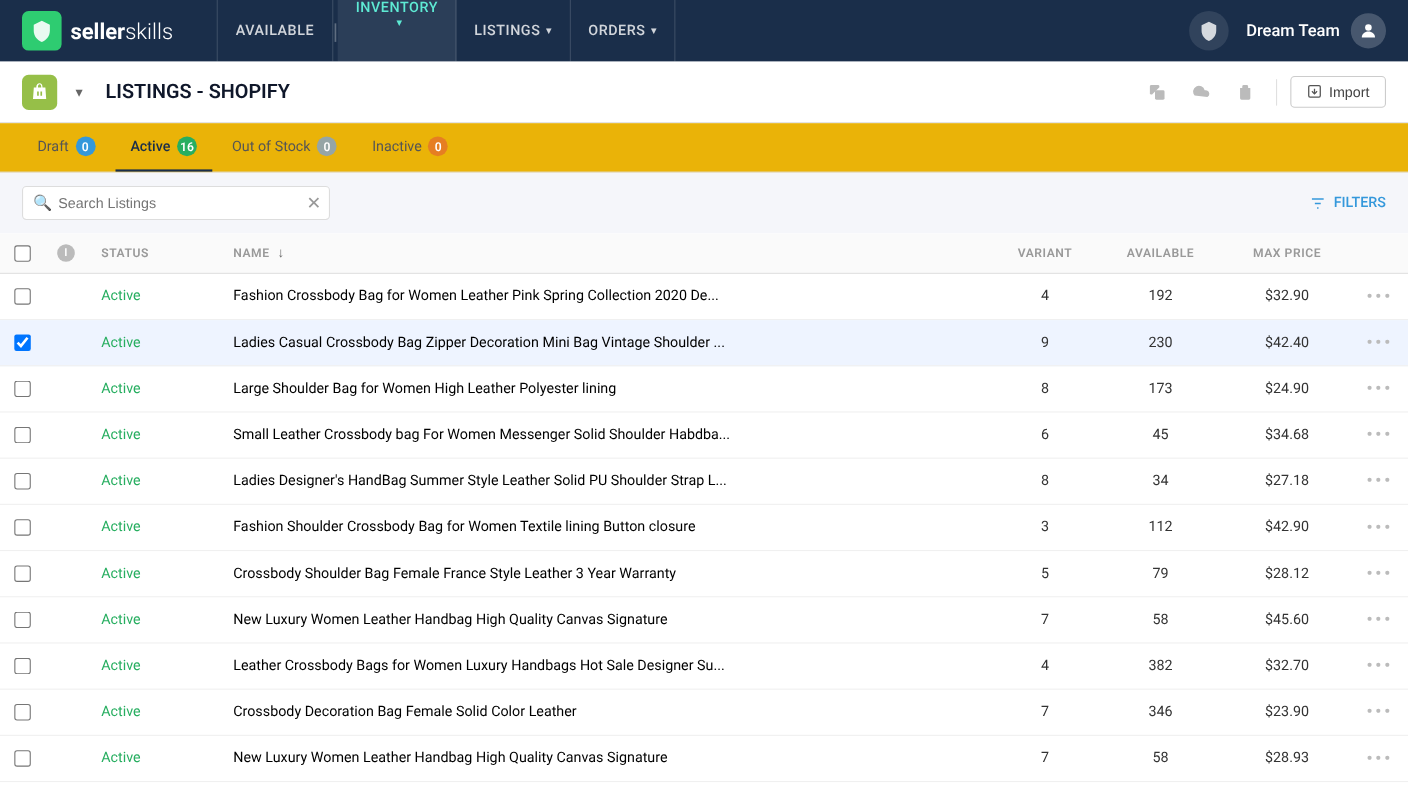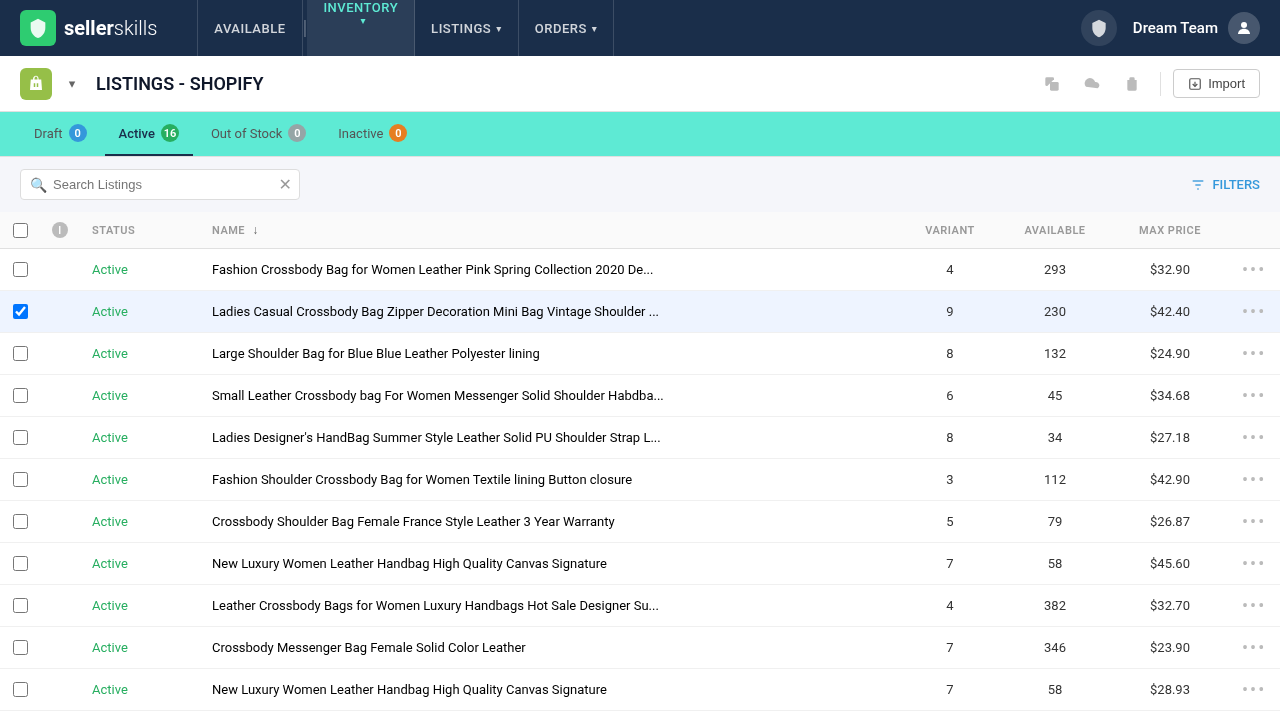--- a/index.html
+++ b/index.html
@@ -145,34 +145,33 @@
       align-items: center;
       justify-content: center;
       border: none;
       background: transparent;
       cursor: pointer;
       color: #999;
       border-radius: 4px;
     }
     .import-btn {
       display: flex;
-      align-items: center;
       gap: 6px;
       padding: 6px 14px;
       border: 1px solid #ccc;
       background: white;
       border-radius: 4px;
       cursor: pointer;
       font-size: 13px;
       color: #444;
     }
 
     
     .tabs-bar {
-      background: #5eead4;
+      background: #eab308;
       padding: 0 20px;
       display: flex;
       gap: 4px;
       border-bottom: 1px solid #e0e0e0;
     }
     .tab {
       display: flex;
       align-items: center;
       gap: 6px;
       padding: 12px 14px;
@@ -491,21 +490,21 @@
       </div>
     </td>
     <td></td>
     <td>
       <span class="status-active">Active</span>
     </td>
     <td>
       <a class="product-link" href="#">Fashion Crossbody Bag for Women Leather Pink  Spring Collection 2020 De...</a>
     </td>
     <td class="col-center">4</td>
-    <td class="col-center">293</td>
+    <td class="col-center">192</td>
     <td class="col-center">$32.90</td>
     <td>
       <span class="three-dots">•••</span>
     </td>
   </tr>
         <tr class="selected">
     <td>
       <div class="checkbox-wrap">
         <input type="checkbox" checked="" style="">
       </div>
@@ -528,24 +527,24 @@
     <td>
       <div class="checkbox-wrap">
         <input type="checkbox" style="">
       </div>
     </td>
     <td></td>
     <td>
       <span class="status-active">Active</span>
     </td>
     <td>
-      <a class="product-link" href="#">Large Shoulder Bag for Blue Blue Leather Polyester lining</a>
+      <a class="product-link" href="#">Large Shoulder Bag for Women High Leather Polyester lining</a>
     </td>
     <td class="col-center">8</td>
-    <td class="col-center">132</td>
+    <td class="col-center">173</td>
     <td class="col-center">$24.90</td>
     <td>
       <span class="three-dots">•••</span>
     </td>
   </tr>
         <tr>
     <td>
       <div class="checkbox-wrap">
         <input type="checkbox" style="">
       </div>
@@ -612,21 +611,21 @@
     </td>
     <td></td>
     <td>
       <span class="status-active">Active</span>
     </td>
     <td>
       <a class="product-link" href="#">Crossbody Shoulder Bag Female France Style Leather 3 Year Warranty</a>
     </td>
     <td class="col-center">5</td>
     <td class="col-center">79</td>
-    <td class="col-center">$26.87</td>
+    <td class="col-center">$28.12</td>
     <td>
       <span class="three-dots">•••</span>
     </td>
   </tr>
         <tr>
     <td>
       <div class="checkbox-wrap">
         <input type="checkbox" style="">
       </div>
     </td>
@@ -668,21 +667,21 @@
     <td>
       <div class="checkbox-wrap">
         <input type="checkbox" style="">
       </div>
     </td>
     <td></td>
     <td>
       <span class="status-active">Active</span>
     </td>
     <td>
-      <a class="product-link" href="#">Crossbody Messenger Bag Female Solid Color Leather</a>
+      <a class="product-link" href="#">Crossbody Decoration Bag Female Solid Color Leather</a>
     </td>
     <td class="col-center">7</td>
     <td class="col-center">346</td>
     <td class="col-center">$23.90</td>
     <td>
       <span class="three-dots">•••</span>
     </td>
   </tr>
         <tr>
     <td>

